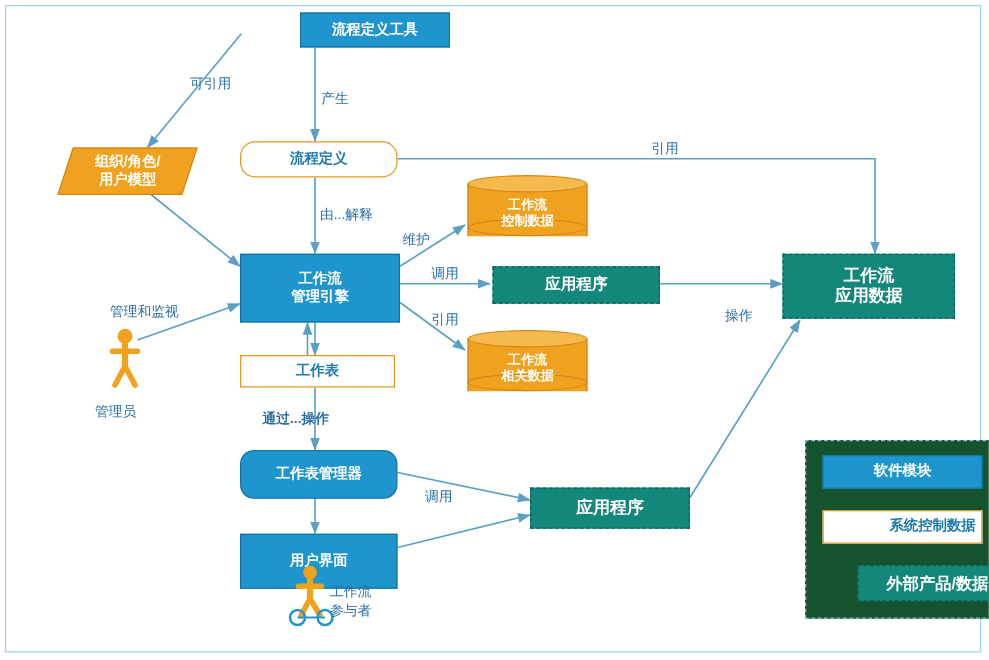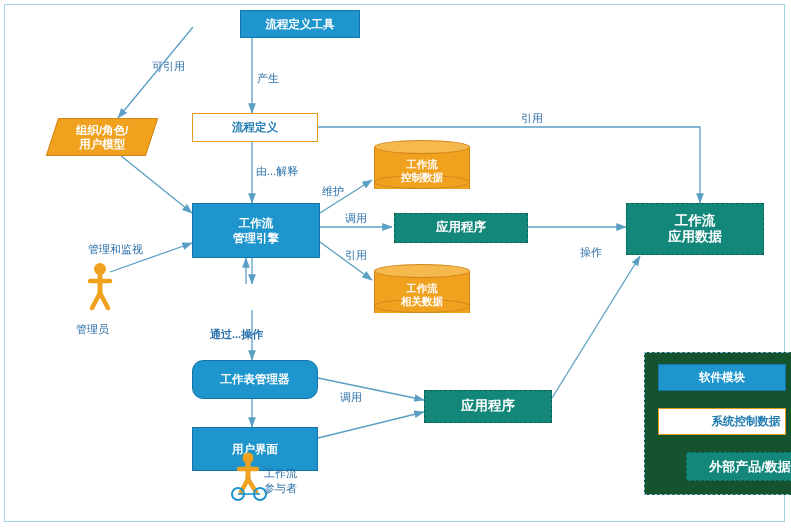--- a/index.html
+++ b/index.html
@@ -128,21 +128,21 @@
       <path d="M318,438 L424,412" marker-end="url(#ah)"></path>
 
       <path d="M552,398 L640,256" marker-end="url(#ah)"></path>
     </g>
   </svg>
 
   <div class="node mod" style="left:192px;top:10px;width:120px;height:28px;margin-left:48px;">
     <span>流程定义工具</span>
   </div>
 
-  <div class="node sysdata" style="left:192px;top:113px;width:126px;height:29px;">
+  <div class="node sysdata" style="left:192px;top:113px;width:126px;height:29px;border-radius:12px;">
     <span>流程定义</span>
   </div>
 
   <div class="node para" style="left:52px;top:118px;width:100px;height:38px;">
     <span>组织/角色/<br>用户模型</span>
   </div>
 
   <div class="node mod" style="left:192px;top:203px;width:128px;height:55px;">
     <span>工作流<br>管理引擎</span>
   </div>
@@ -162,20 +162,23 @@
   </div>
 
   <div class="node ext" style="left:394px;top:213px;width:134px;height:30px;">
     <span>应用程序</span>
   </div>
 
   <div class="node ext" style="left:626px;top:203px;width:138px;height:52px;font-size:13.5px;">
     <span>工作流<br>应用数据</span>
   </div>
 
+  <div class="node sysdata" style="left:192px;top:284px;width:124px;height:26px;">
+    <span>工作表</span>
+  </div>
 
   <div class="node mod" style="left:192px;top:360px;width:126px;height:39px;border-radius:11px;">
     <span>工作表管理器</span>
   </div>
 
   <div class="node ext" style="left:424px;top:390px;width:128px;height:33px;font-size:13.5px;">
     <span>应用程序</span>
   </div>
 
   <div class="node mod" style="left:192px;top:427px;width:126px;height:44px;">

